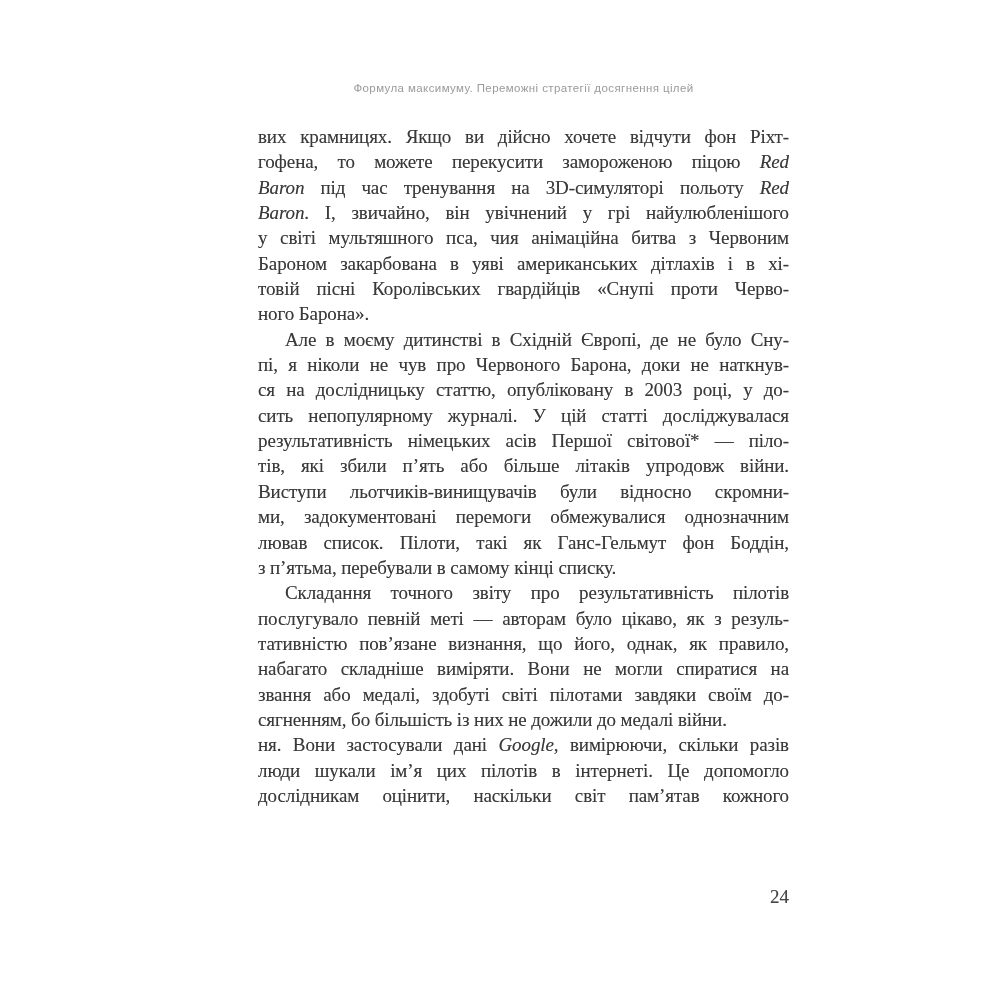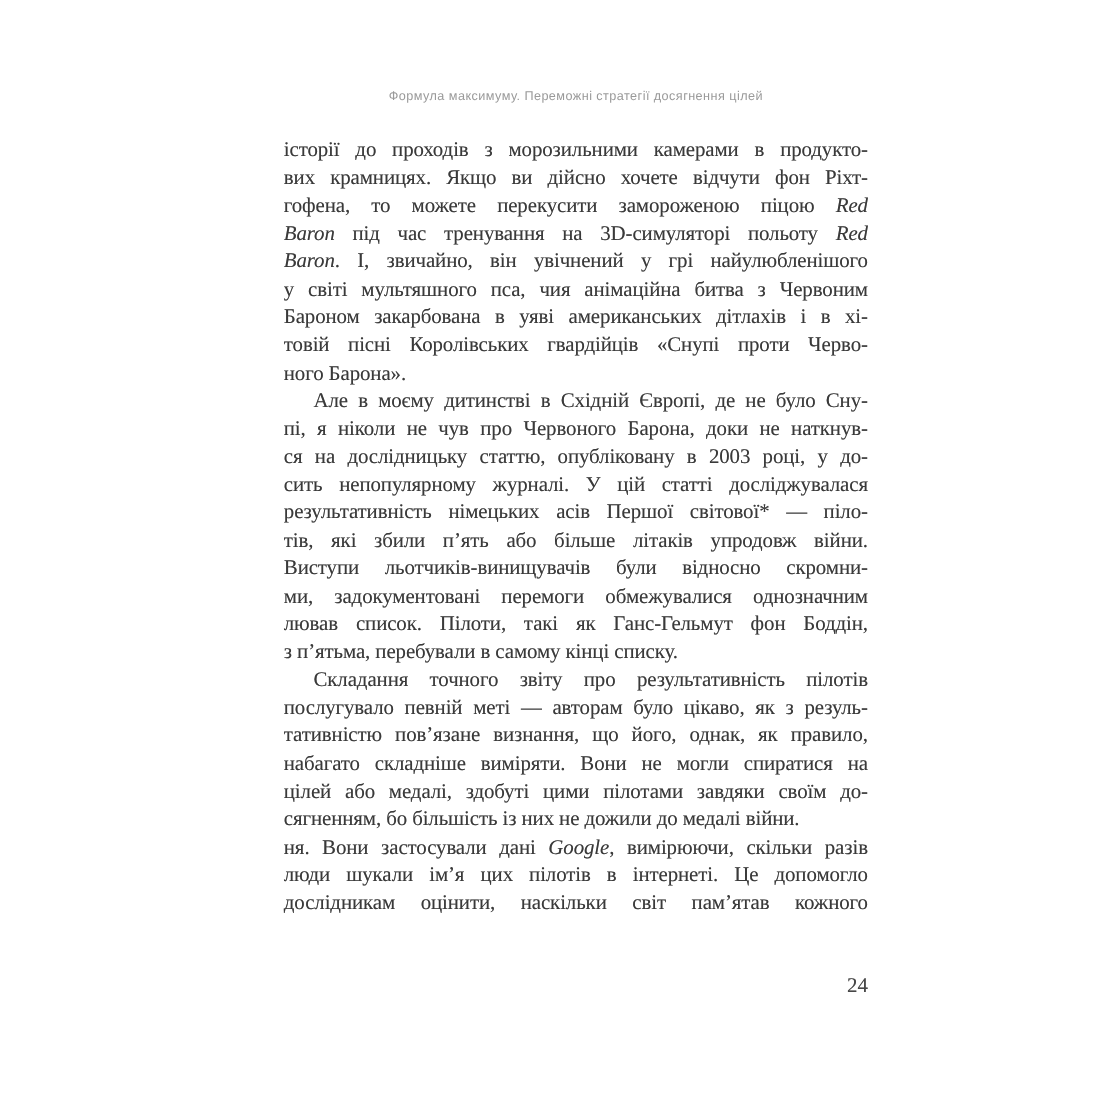--- a/index.html
+++ b/index.html
@@ -58,21 +58,20 @@
   }
 </style>
 </head>
 <body>
 
 <div class="page">
   <div class="running-header">Формула максимуму. Переможні стратегії досягнення цілей</div>
 
   <div class="textblock" id="textblock">
       <div class="paragraph">
-        <div class="line">історії до проходів з морозильними камерами в продукто-</div>
         <div class="line">вих крамницях. Якщо ви дійсно хочете відчути фон Ріхт-</div>
         <div class="line">гофена, то можете перекусити замороженою піцою <i>Red</i></div>
         <div class="line"><i>Baron</i> під час тренування на 3D-симуляторі польоту <i>Red</i></div>
         <div class="line"><i>Baron</i>. І, звичайно, він увічнений у грі найулюбленішого</div>
         <div class="line">у світі мультяшного пса, чия анімаційна битва з Червоним</div>
         <div class="line">Бароном закарбована в уяві американських дітлахів і в хі-</div>
         <div class="line">товій пісні Королівських гвардійців «Снупі проти Черво-</div>
         <div class="line end">ного Барона».</div>
       </div>
       <div class="paragraph">
@@ -85,21 +84,21 @@
         <div class="line">Виступи льотчиків-винищувачів були відносно скромни-</div>
         <div class="line">ми, задокументовані перемоги обмежувалися однозначним</div>
         <div class="line">лював список. Пілоти, такі як Ганс-Гельмут фон Боддін,</div>
         <div class="line end">з п’ятьма, перебували в самому кінці списку.</div>
       </div>
       <div class="paragraph">
         <div class="line indent">Складання точного звіту про результативність пілотів</div>
         <div class="line">послугувало певній меті — авторам було цікаво, як з резуль-</div>
         <div class="line">тативністю пов’язане визнання, що його, однак, як правило,</div>
         <div class="line">набагато складніше виміряти. Вони не могли спиратися на</div>
-        <div class="line">цілей або медалі, здобуті цими пілотами завдяки своїм до-</div>
+        <div class="line">звання або медалі, здобуті світі пілотами завдяки своїм до-</div>
         <div class="line end">сягненням, бо більшість із них не дожили до медалі війни.</div>
       </div>
       <div class="paragraph">
         <div class="line">ня. Вони застосували дані <i>Google</i>, вимірюючи, скільки разів</div>
         <div class="line">люди шукали ім’я цих пілотів в інтернеті. Це допомогло</div>
         <div class="line">дослідникам оцінити, наскільки світ пам’ятав кожного</div>
       </div>
     </div>
 
   <div class="page-number">24</div>

